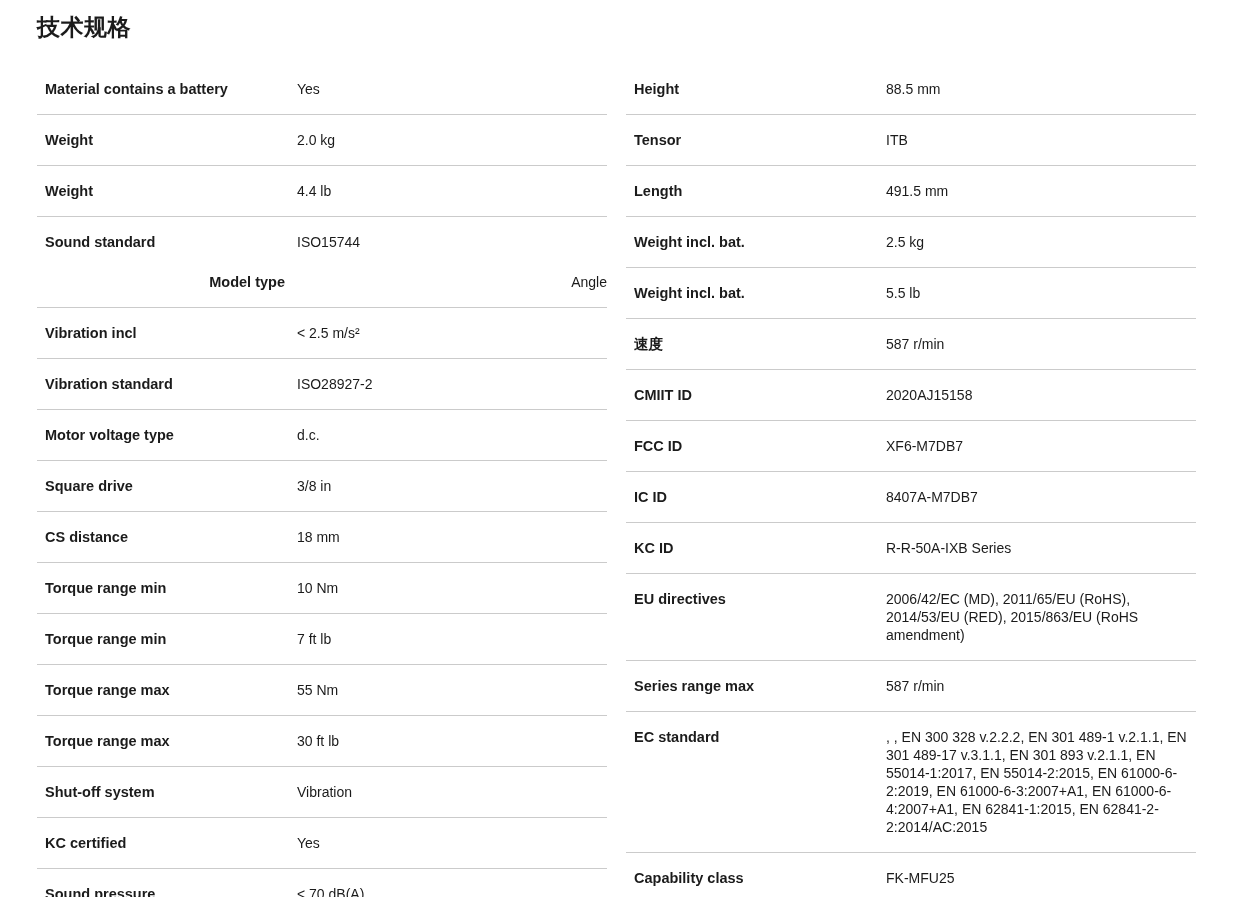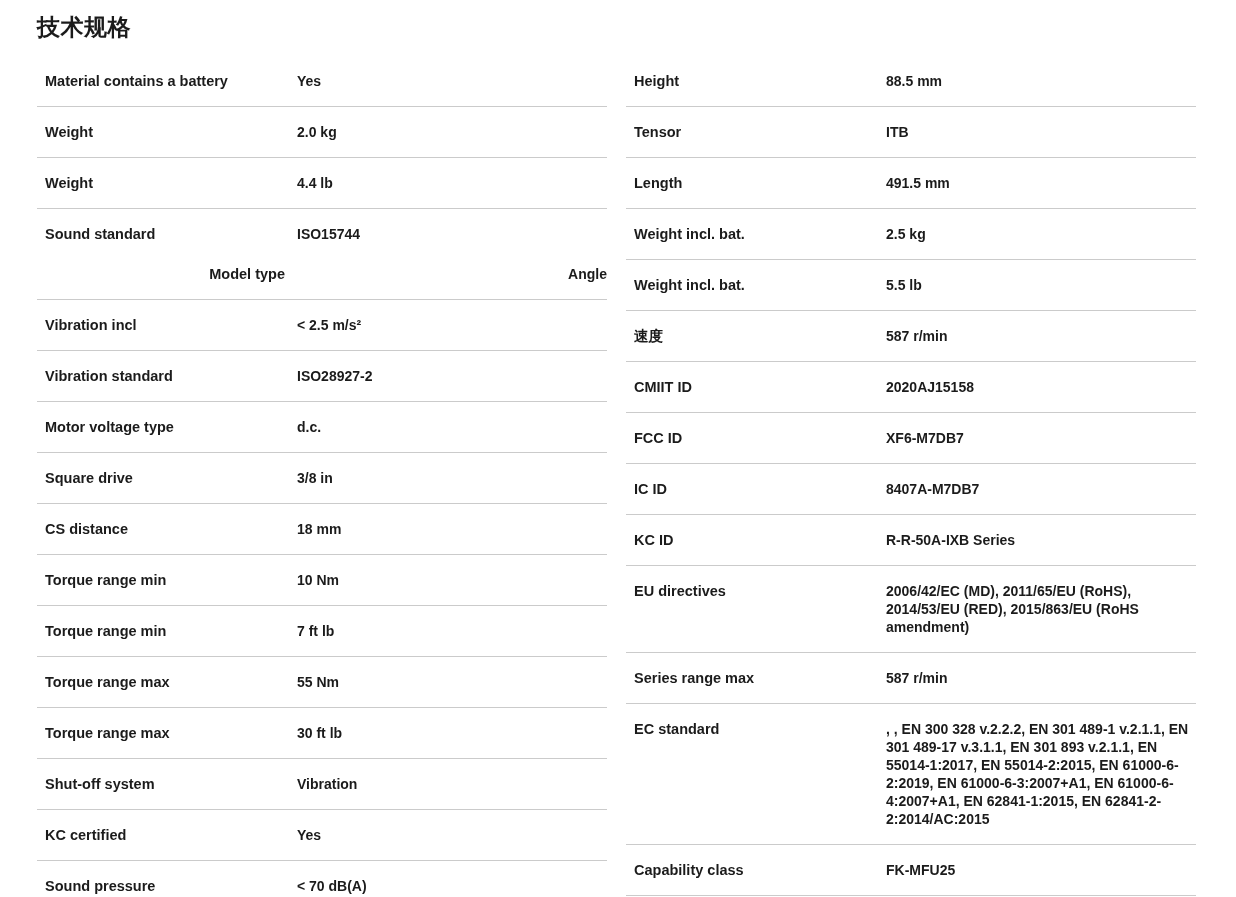--- a/index.html
+++ b/index.html
@@ -15,21 +15,21 @@
     color: #1b1b1b;
     -webkit-font-smoothing: antialiased;
   }
   .page {
     padding: 14px 40px 0 37px;
   }
   h1.page-title {
     font-size: 23px;
     line-height: 26px;
     font-weight: 700;
-    margin: 0 0 16px 0;
+    margin: 0 0 24px 0;
     letter-spacing: 0.5px;
   }
   .spec-grid {
     display: grid;
     grid-template-columns: 570px 570px;
     column-gap: 19px;
     align-items: start;
   }
   .spec-col {
     min-width: 0;
@@ -54,21 +54,21 @@
     font-weight: 700;
     padding-right: 12px;
     box-sizing: border-box;
     margin-left: 8px;
   }
   .spec-value {
     flex: 1 1 auto;
     min-width: 0;
     font-size: 14px;
     line-height: 18px;
-    font-weight: 700;
+    font-weight: 400;
     overflow-wrap: break-word;
   }
 </style>
 </head>
 <body>
 
 <main class="page">
   <h1 class="page-title">技术规格</h1>
   <div class="spec-grid">
     <section class="spec-col" id="col-left">

